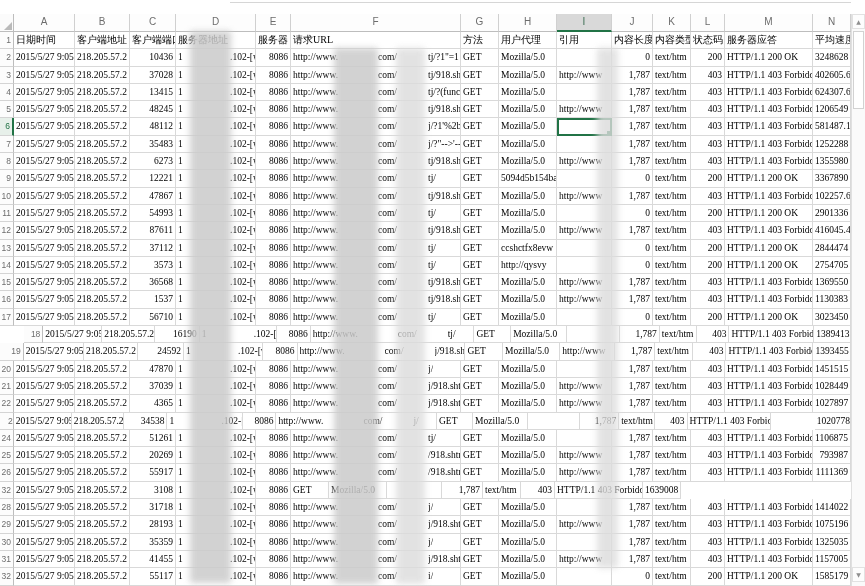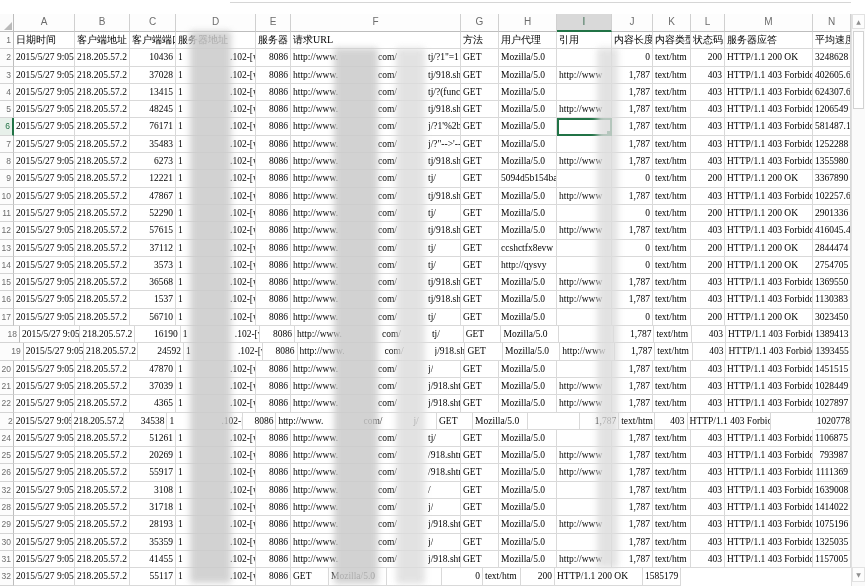--- a/index.html
+++ b/index.html
@@ -153,21 +153,21 @@
       <div class="c r" style="width: 41px;">1,787</div>
       <div class="c" style="width: 38px;">text/htm</div>
       <div class="c r" style="width: 34px;">403</div>
       <div class="c" style="width: 88px;">HTTP/1.1 403 Forbidde</div>
       <div class="c r" style="width: 38px;">1206549</div>
     </div>
     <div class="row">
       <div class="rn sel" style="width: 14px;">6</div>
       <div class="c" style="width: 61px;">2015/5/27 9:05</div>
       <div class="c" style="width: 55px;">218.205.57.2</div>
-      <div class="c r" style="width: 46px;">76171</div>
+      <div class="c r" style="width: 46px;">48112</div>
       <div class="c" style="width: 80px;"><span class="seg" style="width: 52px;">1</span><span class="seg">.102-[www.</span></div>
       <div class="c r" style="width: 35px;">8086</div>
       <div class="c" style="width: 170px;"><span class="seg" style="width: 85px;">http://www.</span><span class="seg" style="width: 50px;">com/</span><span class="seg">j/?1'%2b(f</span></div>
       <div class="c" style="width: 38px;">GET</div>
       <div class="c" style="width: 58px;">Mozilla/5.0</div>
       <div class="c selcell" style="width: 55px;"></div>
       <div class="c r" style="width: 41px;">1,787</div>
       <div class="c" style="width: 38px;">text/htm</div>
       <div class="c r" style="width: 34px;">403</div>
       <div class="c" style="width: 88px;">HTTP/1.1 403 Forbidde</div>
@@ -238,38 +238,38 @@
       <div class="c r" style="width: 41px;">1,787</div>
       <div class="c" style="width: 38px;">text/htm</div>
       <div class="c r" style="width: 34px;">403</div>
       <div class="c" style="width: 88px;">HTTP/1.1 403 Forbidde</div>
       <div class="c r" style="width: 38px;">102257.6</div>
     </div>
     <div class="row">
       <div class="rn" style="width: 14px;">11</div>
       <div class="c" style="width: 61px;">2015/5/27 9:05</div>
       <div class="c" style="width: 55px;">218.205.57.2</div>
-      <div class="c r" style="width: 46px;">52290</div>
+      <div class="c r" style="width: 46px;">54993</div>
       <div class="c" style="width: 80px;"><span class="seg" style="width: 52px;">1</span><span class="seg">.102-[www.</span></div>
       <div class="c r" style="width: 35px;">8086</div>
       <div class="c" style="width: 170px;"><span class="seg" style="width: 85px;">http://www.</span><span class="seg" style="width: 50px;">com/</span><span class="seg">tj/</span></div>
       <div class="c" style="width: 38px;">GET</div>
       <div class="c" style="width: 58px;">Mozilla/5.0</div>
       <div class="c" style="width: 55px;"></div>
       <div class="c r" style="width: 41px;">0</div>
       <div class="c" style="width: 38px;">text/htm</div>
       <div class="c r" style="width: 34px;">200</div>
       <div class="c" style="width: 88px;">HTTP/1.1 200 OK</div>
       <div class="c r" style="width: 38px;">2901336</div>
     </div>
     <div class="row">
       <div class="rn" style="width: 14px;">12</div>
       <div class="c" style="width: 61px;">2015/5/27 9:05</div>
       <div class="c" style="width: 55px;">218.205.57.2</div>
-      <div class="c r" style="width: 46px;">57615</div>
+      <div class="c r" style="width: 46px;">87611</div>
       <div class="c" style="width: 80px;"><span class="seg" style="width: 52px;">1</span><span class="seg">.102-[www.</span></div>
       <div class="c r" style="width: 35px;">8086</div>
       <div class="c" style="width: 170px;"><span class="seg" style="width: 85px;">http://www.</span><span class="seg" style="width: 50px;">com/</span><span class="seg">tj/918.shtm</span></div>
       <div class="c" style="width: 38px;">GET</div>
       <div class="c" style="width: 58px;">Mozilla/5.0</div>
       <div class="c" style="width: 55px;">http://www</div>
       <div class="c r" style="width: 41px;">1,787</div>
       <div class="c" style="width: 38px;">text/htm</div>
       <div class="c r" style="width: 34px;">403</div>
       <div class="c" style="width: 88px;">HTTP/1.1 403 Forbidde</div>
@@ -354,21 +354,21 @@
       <div class="c" style="width: 38px;">GET</div>
       <div class="c" style="width: 58px;">Mozilla/5.0</div>
       <div class="c" style="width: 55px;"></div>
       <div class="c r" style="width: 41px;">0</div>
       <div class="c" style="width: 38px;">text/htm</div>
       <div class="c r" style="width: 34px;">200</div>
       <div class="c" style="width: 88px;">HTTP/1.1 200 OK</div>
       <div class="c r" style="width: 38px;">3023450</div>
     </div>
     <div class="row">
-      <div class="rn" style="width: 20px;">18</div>
+      <div class="rn" style="width: 20px; margin-left: 24px;">18</div>
       <div class="c" style="width: 61px;">2015/5/27 9:05</div>
       <div class="c" style="width: 55px;">218.205.57.2</div>
       <div class="c r" style="width: 46px;">16190</div>
       <div class="c" style="width: 80px;"><span class="seg" style="width: 52px;">1</span><span class="seg">.102-[www.</span></div>
       <div class="c r" style="width: 35px;">8086</div>
       <div class="c" style="width: 170px;"><span class="seg" style="width: 85px;">http://www.</span><span class="seg" style="width: 50px;">com/</span><span class="seg">tj/</span></div>
       <div class="c" style="width: 38px;">GET</div>
       <div class="c" style="width: 58px;">Mozilla/5.0</div>
       <div class="c" style="width: 55px;"></div>
       <div class="c r" style="width: 41px;">1,787</div>
@@ -513,21 +513,20 @@
       <div class="c" style="width: 88px;">HTTP/1.1 403 Forbidde</div>
       <div class="c r" style="width: 38px;">1111369</div>
     </div>
     <div class="row">
       <div class="rn" style="width: 14px;">32</div>
       <div class="c" style="width: 61px;">2015/5/27 9:05</div>
       <div class="c" style="width: 55px;">218.205.57.2</div>
       <div class="c r" style="width: 46px;">3108</div>
       <div class="c" style="width: 80px;"><span class="seg" style="width: 52px;">1</span><span class="seg">.102-[www.</span></div>
       <div class="c r" style="width: 35px;">8086</div>
-      <div class="c" style="width: 170px;"><span class="seg" style="width: 85px;">http://www.</span><span class="seg" style="width: 50px;">com/</span><span class="seg">/</span></div>
       <div class="c" style="width: 38px;">GET</div>
       <div class="c" style="width: 58px;">Mozilla/5.0</div>
       <div class="c" style="width: 55px;"></div>
       <div class="c r" style="width: 41px;">1,787</div>
       <div class="c" style="width: 38px;">text/htm</div>
       <div class="c r" style="width: 34px;">403</div>
       <div class="c" style="width: 88px;">HTTP/1.1 403 Forbidde</div>
       <div class="c r" style="width: 38px;">1639008</div>
     </div>
     <div class="row">
@@ -598,20 +597,21 @@
       <div class="c" style="width: 88px;">HTTP/1.1 403 Forbidde</div>
       <div class="c r" style="width: 38px;">1157005</div>
     </div>
     <div class="row">
       <div class="rn" style="width: 14px;">32</div>
       <div class="c" style="width: 61px;">2015/5/27 9:05</div>
       <div class="c" style="width: 55px;">218.205.57.2</div>
       <div class="c r" style="width: 46px;">55117</div>
       <div class="c" style="width: 80px;"><span class="seg" style="width: 52px;">1</span><span class="seg">.102-[www.</span></div>
       <div class="c r" style="width: 35px;">8086</div>
+      <div class="c" style="width: 170px;"><span class="seg" style="width: 85px;">http://www.</span><span class="seg" style="width: 50px;">com/</span><span class="seg">i/</span></div>
       <div class="c" style="width: 38px;">GET</div>
       <div class="c" style="width: 58px;">Mozilla/5.0</div>
       <div class="c" style="width: 55px;"></div>
       <div class="c r" style="width: 41px;">0</div>
       <div class="c" style="width: 38px;">text/htm</div>
       <div class="c r" style="width: 34px;">200</div>
       <div class="c" style="width: 88px;">HTTP/1.1 200 OK</div>
       <div class="c r" style="width: 38px;">1585179</div>
     </div>
   </div>

